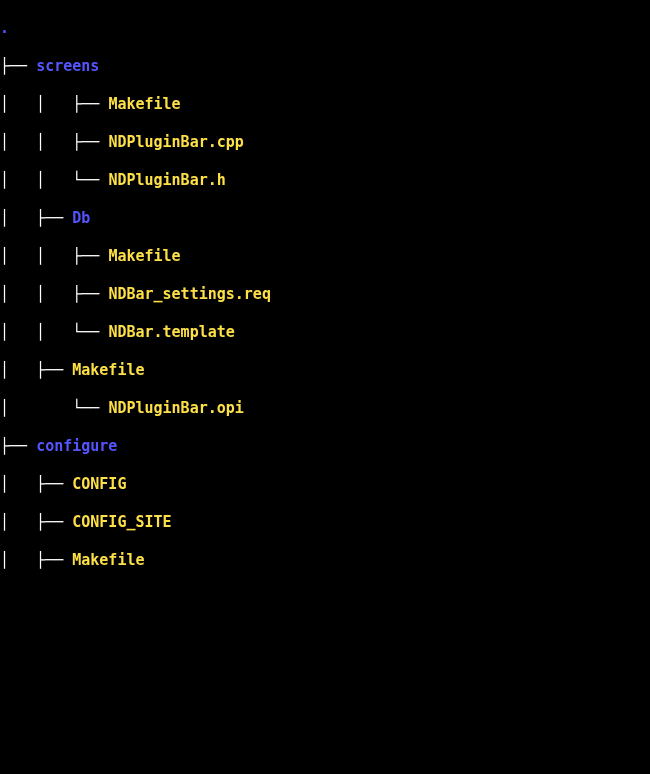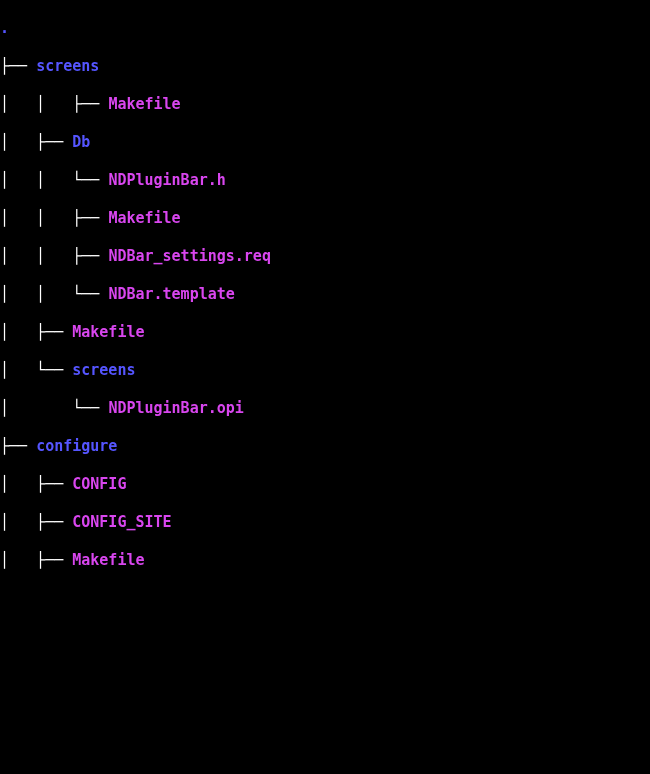--- a/index.html
+++ b/index.html
@@ -14,37 +14,37 @@
     width: 650px;
     height: 774px;
     overflow: hidden;
   }
   .term {
     white-space: pre;
     padding: 0;
   }
   .white { color: #ffffff; }
   .blue  { color: #5555ff; }
-  .green { color: #d946ef; }
+  .green { color: #fde047; }
   .row { display: block; }
 </style>
 </head>
 <body>
 
 <div class="term">
 <span class="row"><span class="blue">.</span></span>
 <span class="row"><span class="white">├── </span><span class="blue">screens</span></span>
 <span class="row"><span class="white">│   │   ├── </span><span class="green">Makefile</span></span>
+<span class="row"><span class="white">│   │   ├── </span><span class="green">NDPluginBar.cpp</span></span>
+<span class="row"><span class="white">│   │   └── </span><span class="green">NDPluginBar.h</span></span>
 <span class="row"><span class="white">│   ├── </span><span class="blue">Db</span></span>
-<span class="row"><span class="white">│   │   └── </span><span class="green">NDPluginBar.h</span></span>
 <span class="row"><span class="white">│   │   ├── </span><span class="green">Makefile</span></span>
 <span class="row"><span class="white">│   │   ├── </span><span class="green">NDBar_settings.req</span></span>
 <span class="row"><span class="white">│   │   └── </span><span class="green">NDBar.template</span></span>
 <span class="row"><span class="white">│   ├── </span><span class="green">Makefile</span></span>
-<span class="row"><span class="white">│   └── </span><span class="blue">screens</span></span>
 <span class="row"><span class="white">│       └── </span><span class="green">NDPluginBar.opi</span></span>
 <span class="row"><span class="white">├── </span><span class="blue">configure</span></span>
 <span class="row"><span class="white">│   ├── </span><span class="green">CONFIG</span></span>
 <span class="row"><span class="white">│   ├── </span><span class="green">CONFIG_SITE</span></span>
 <span class="row"><span class="white">│   ├── </span><span class="green">Makefile</span></span>
 
 
 
 
 

